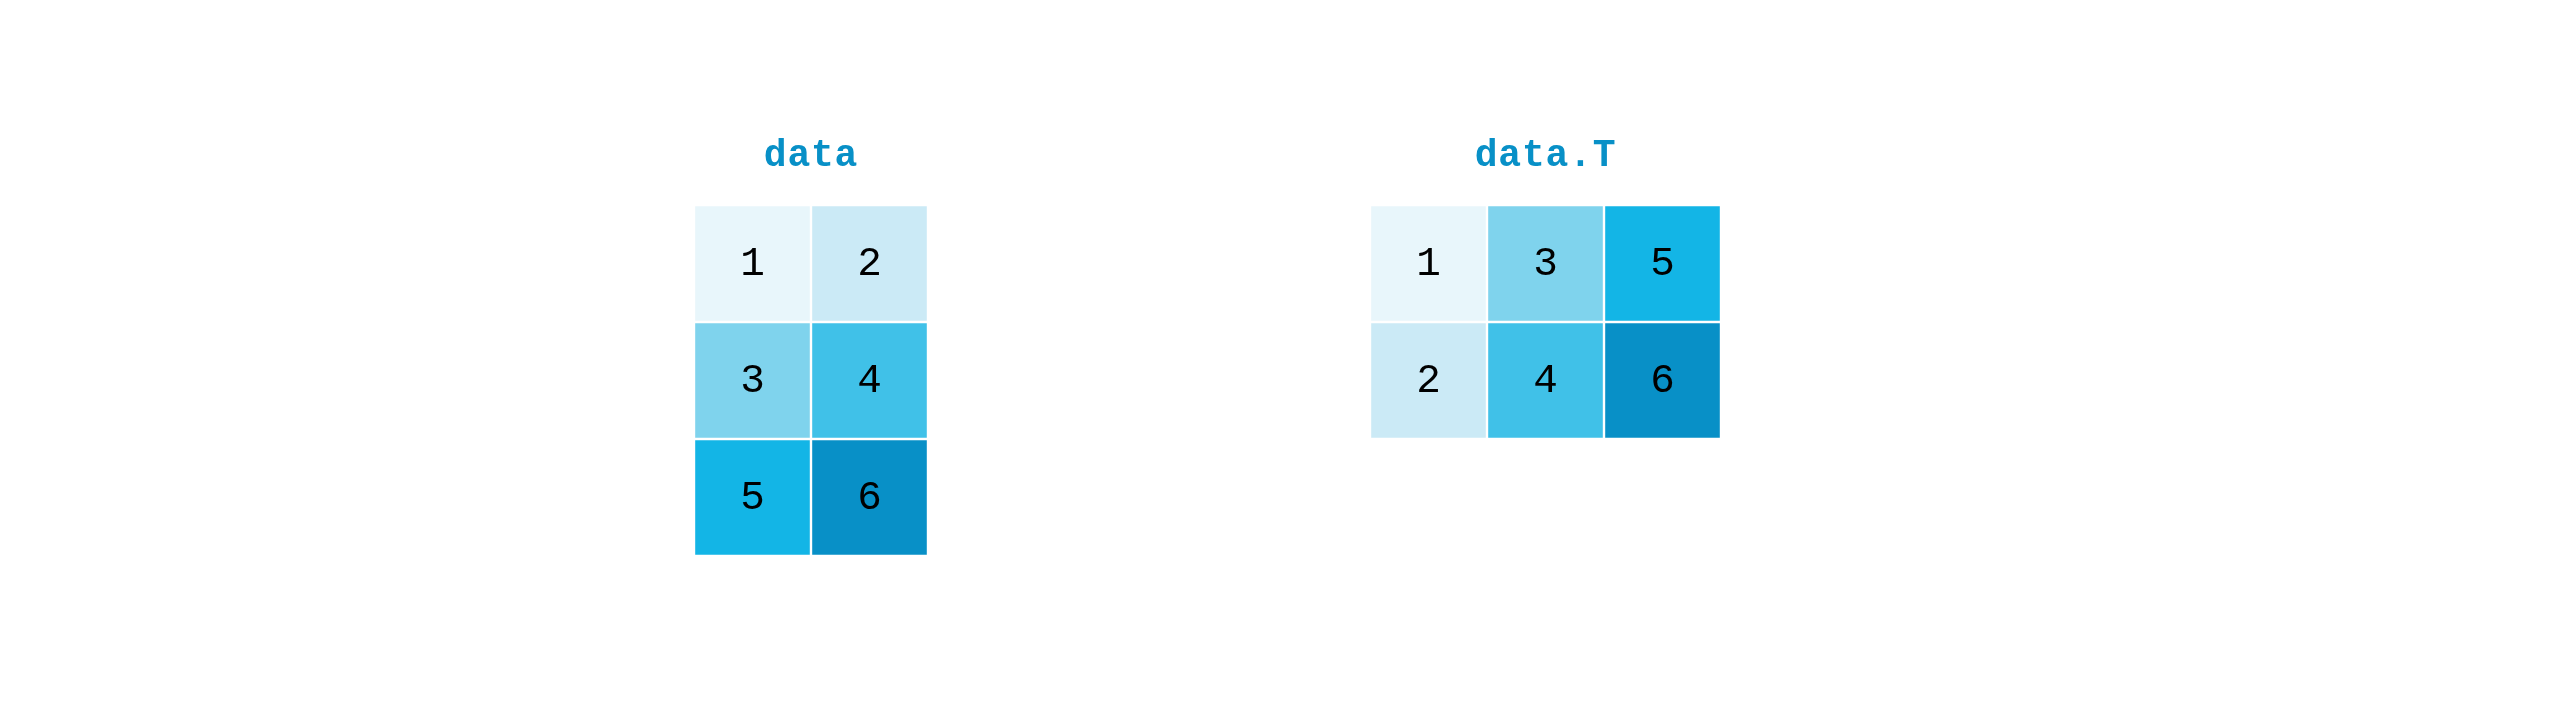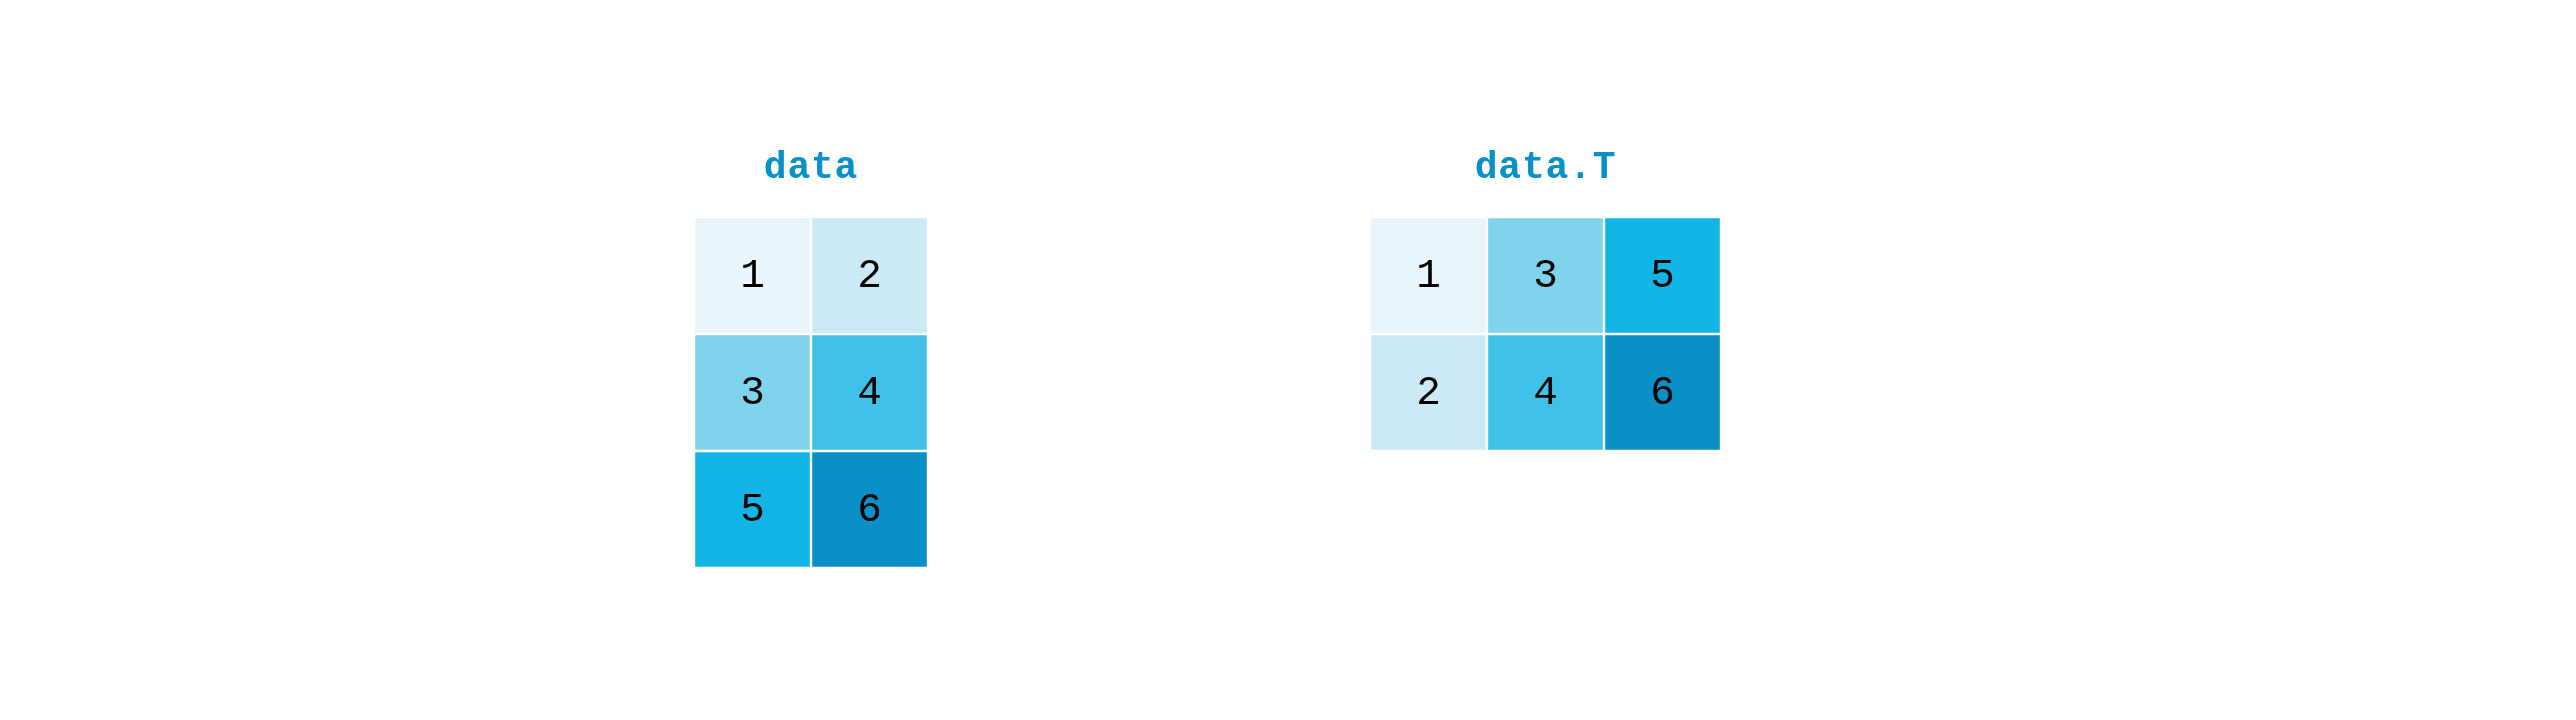--- a/index.html
+++ b/index.html
@@ -24,21 +24,20 @@
       flex-direction: column;
       align-items: center;
     }
     .matrix-title {
       font-size: 38px;
       font-weight: bold;
       color: #0890c7;
       margin-bottom: 28px;
       font-family: 'Consolas', 'Monaco', 'Courier New', monospace;
       letter-spacing: 0.8px;
-      margin-top: 12px;
     }
     .grid {
       display: grid;
     }
     .grid-3x2 {
       grid-template-columns: repeat(2, 117px);
       grid-template-rows: repeat(3, 117px);
     }
     .grid-2x3 {
       grid-template-columns: repeat(3, 117px);

